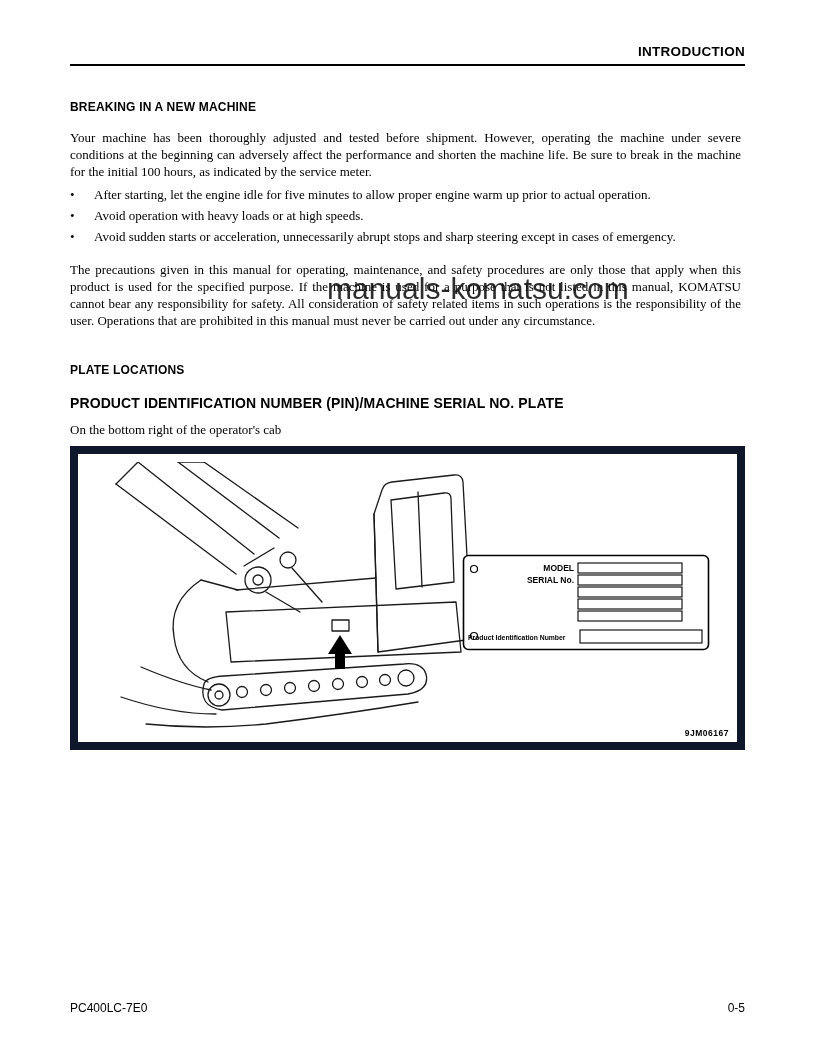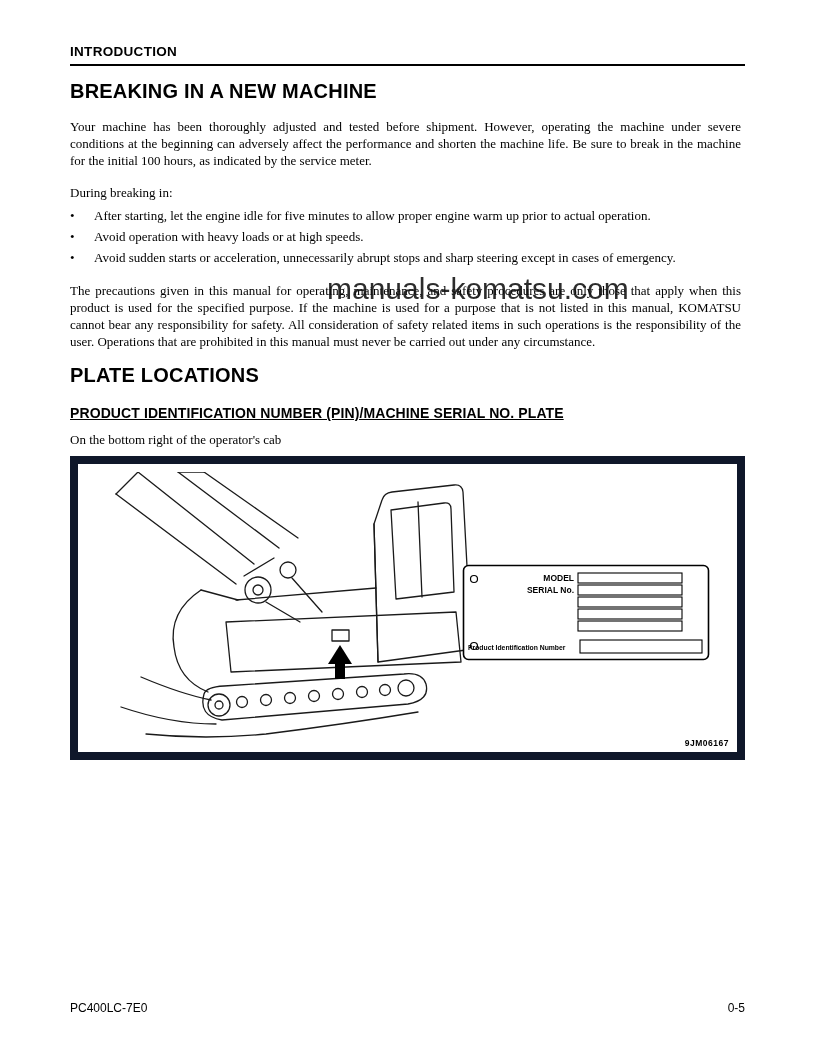--- a/index.html
+++ b/index.html
@@ -9,35 +9,35 @@
     margin:0 auto;
     background:#ffffff;
     font-family:"Liberation Serif", serif;
     color:#000;
     overflow:hidden;
   }
   .content {
     position:absolute;
     left:70px; right:71px; top:42px;
   }
-  .hdr-row { }
+  .hdr-row { text-align:right; }
   .hdr-title {
     font-family:"Liberation Sans", sans-serif;
     font-weight:bold; font-size:13.5px; letter-spacing:0.3px;
   }
   .hdr-rule { border:none; border-top:2px solid #000; margin:4px 0 0 0; }
   h1 {
     font-family:"Liberation Sans", sans-serif;
-    font-size:20px; font-weight:bold;
-    margin:14px 0 0 0; letter-spacing:0.2px;
+    font-size:12px; font-weight:bold;
+    margin:34px 0 0 0; letter-spacing:0.2px;
   }
   h3 {
     font-family:"Liberation Sans", sans-serif;
     font-size:14px; font-weight:bold;
-    margin:18px 0 0 0; letter-spacing:0.1px;text-decoration:underline;
+    margin:18px 0 0 0; letter-spacing:0.1px;
   }
   p.body {
     font-size:13px; line-height:17px;
     margin:15px 4px 0 0; text-align:justify;
   }
   p.caption { font-size:13px; line-height:17px; margin:10px 0 0 0; }
   .bullets { margin:6px 0 0 0; }
   .bullet-item {
     display:flex; font-size:13px; line-height:18px; margin-top:3px;
   }
@@ -84,21 +84,20 @@
 
     <div class="hdr-row">
       <span class="hdr-title">INTRODUCTION</span>
     </div>
     <hr class="hdr-rule">
 
     <h1>BREAKING IN A NEW MACHINE</h1>
 
     <p class="body">Your machine has been thoroughly adjusted and tested before shipment. However, operating the machine under severe conditions at the beginning can adversely affect the performance and shorten the machine life. Be sure to break in the machine for the initial 100 hours, as indicated by the service meter.</p>
 
-    <p class="body">During breaking in:</p>
 
     <div class="bullets">
       <div class="bullet-item">
         <span class="bullet-marker">•</span>
         <span class="bullet-text">After starting, let the engine idle for five minutes to allow proper engine warm up prior to actual operation.</span>
       </div>
       <div class="bullet-item">
         <span class="bullet-marker">•</span>
         <span class="bullet-text">Avoid operation with heavy loads or at high speeds.</span>
       </div>

